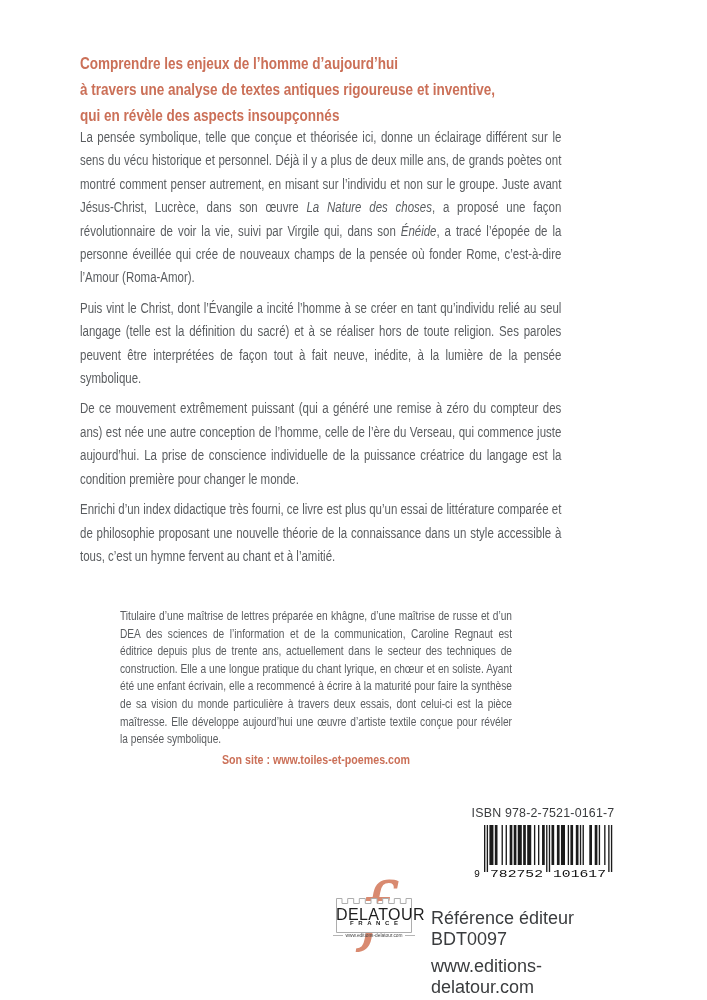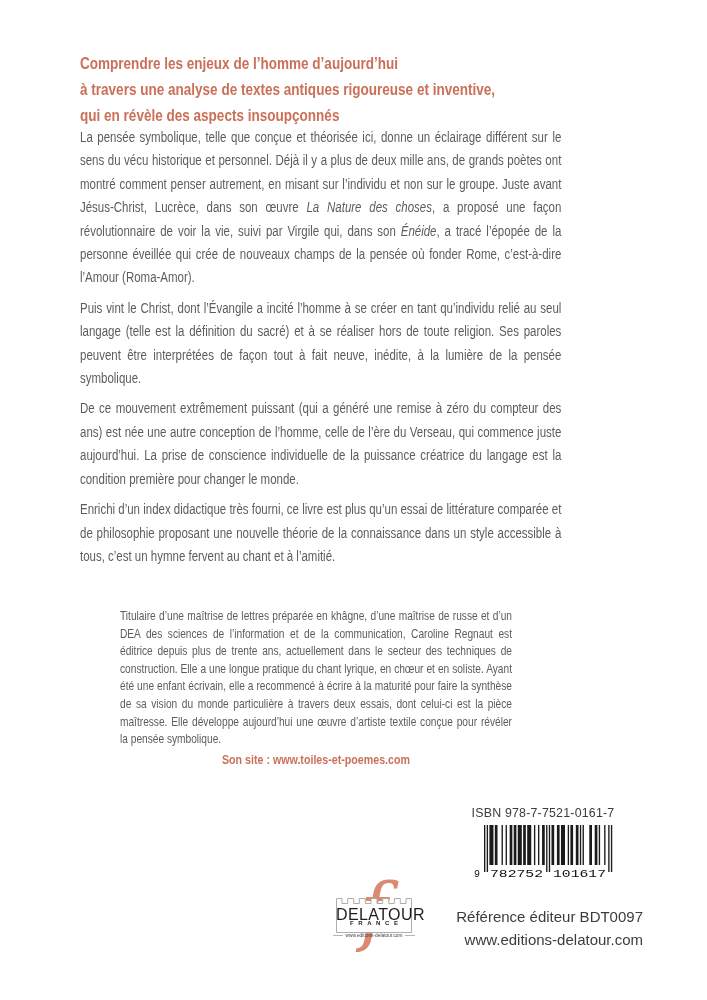--- a/index.html
+++ b/index.html
@@ -80,21 +80,21 @@
   .logo-site{
     position:absolute;left:2px;top:59px;width:82px;z-index:2;
     display:flex;align-items:center;gap:2px;
     font-size:4.8px;color:#444;white-space:nowrap;justify-content:center;
   }
   .logo-site::before,.logo-site::after{content:'';flex:1;height:1px;background:#b5b5b5;}
 
   
   .ref-block{
     position:absolute;left:431px;top:908px;width:212px;
-    text-align:right;color:var(--dark);font-size:15px;
+    text-align:left;color:var(--dark);font-size:18px;
   }
   .ref-site{margin-top:5.5px;}
 </style>
 </head>
 <body>
 
 <div class="page">
 
   <div class="headline scalex">
     <div>Comprendre les enjeux de l’homme d’aujourd’hui</div>
@@ -109,21 +109,21 @@
       <p><span>Enrichi d’un index didactique très fourni, ce livre est plus qu’un essai de littérature comparée et de philosophie proposant une nouvelle théorie de la connaissance dans un style accessible à tous, c’est un hymne fervent au chant et à l’amitié.</span></p>
     </div>
 
   <div class="bio scalex">
     <p>Titulaire d’une maîtrise de lettres préparée en khâgne, d’une maîtrise de russe et d’un DEA des sciences de l’information et de la communication, Caroline Regnaut est éditrice depuis plus de trente ans, actuellement dans le secteur des techniques de construction. Elle a une longue pratique du chant lyrique, en chœur et en soliste. Ayant été une enfant écrivain, elle a recommencé à écrire à la maturité pour faire la synthèse de sa vision du monde particulière à travers deux essais, dont celui-ci est la pièce maîtresse. Elle développe aujourd’hui une œuvre d’artiste textile conçue pour révéler la pensée symbolique.</p>
   </div>
 
   <div class="site-line scalex">Son site : www.toiles-et-poemes.com</div>
 
   <div class="price-block">
-    <div class="isbn">ISBN 978-7-7521-0161-7</div>
+    <div class="isbn">ISBN 978-2-7521-0161-7</div>
     <svg class="barcode" id="barcode" width="142" height="55" viewBox="0 0 142 55" xmlns="http://www.w3.org/2000/svg">
         <rect x="12.00" y="0" width="1.35" height="47"></rect>
         <rect x="14.70" y="0" width="1.35" height="47"></rect>
         <rect x="17.40" y="0" width="4.05" height="40"></rect>
         <rect x="22.80" y="0" width="2.70" height="40"></rect>
         <rect x="29.55" y="0" width="1.35" height="40"></rect>
         <rect x="33.60" y="0" width="1.35" height="40"></rect>
         <rect x="37.65" y="0" width="2.70" height="40"></rect>
         <rect x="41.70" y="0" width="2.70" height="40"></rect>
         <rect x="45.75" y="0" width="4.05" height="40"></rect>

